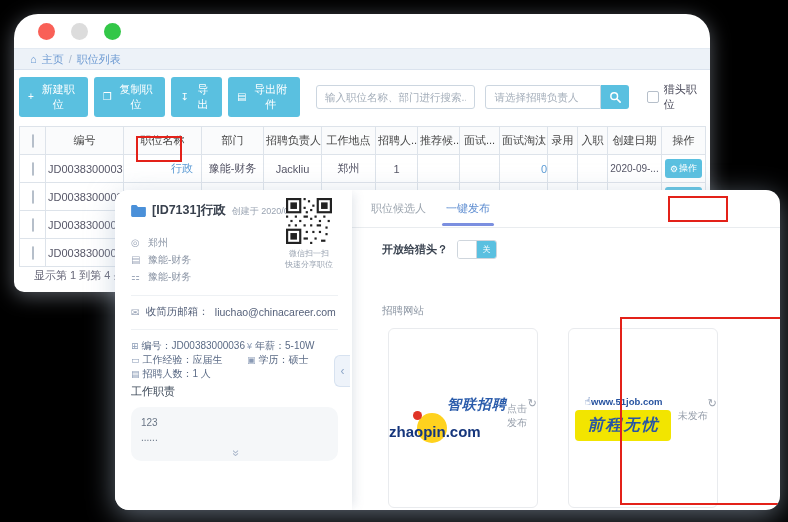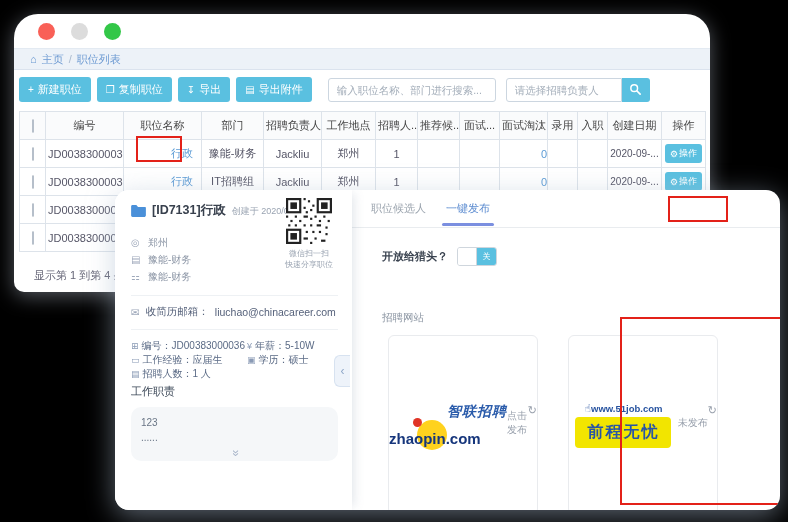--- a/index.html
+++ b/index.html
@@ -87,21 +87,21 @@
     display:flex; align-items:center; justify-content:center; color:#8fa7c8; font-size:12px; cursor:pointer; }
   
   .dm-right{ flex:1; position:relative; }
   .tabsbar{ height:38px; border-bottom:1px solid #e9ecef; display:flex; align-items:center;
     padding-left:17px; gap:16px; }
   .tab{ font-size:11px; color:#9aa3ad; cursor:pointer; position:relative; padding:11px 2px; }
   .tab.active{ color:#5b8bd0; }
   .tab .underline{ position:absolute; left:-2px; right:-2px; bottom:1px; height:3px;
     background:#7b8fe0; border-radius:2px; }
   .panel-body{ padding:12px 0 0 30px; }
-  .toggle-row{ display:flex; align-items:center; gap:9px;margin-top:7px; }
+  .toggle-row{ display:flex; align-items:center; gap:9px; }
   .toggle-label{ font-size:11px; font-weight:bold; color:#3a4350; }
   .switch{ width:40px; height:19px; border:1px solid #cfd6dd; border-radius:3px; display:flex;
     overflow:hidden; cursor:pointer; background:#fff; }
   .switch .knob{ width:19px; background:#fff; border-right:1px solid #cfd6dd; }
   .switch .state{ flex:1; background:#5ac0e0; color:#fff; font-size:8px; display:flex;
     align-items:center; justify-content:center; }
   .sites-title{ margin-top:45px; font-size:10.5px; color:#8b95a2; }
   .cards{ display:flex; gap:30px; margin-top:10px; margin-left:6px; }
   .site-card{ width:150px; height:180px; background:#fff; border:1px solid #e9ebee; border-radius:6px;
     display:flex; flex-direction:row; align-items:center; cursor:pointer; }
@@ -116,21 +116,21 @@
     background:#e03426; z-index:2; }
   .zp-cn{ position:absolute; right:0; top:0; font-size:14px; font-weight:bold; font-style:italic;
     color:#2b5cab; letter-spacing:1px; z-index:1; }
   .zp-en{ position:absolute; left:0; bottom:0; font-size:15px; font-weight:bold; color:#16367c;
     z-index:1; letter-spacing:0; }
   
   .jb-logo{ display:flex; flex-direction:column; align-items:center; }
   .jb-url{ font-size:9.5px; font-weight:bold; color:#2753a0; }
   .jb-url .ic{ font-size:11px; }
   .jb-box{ margin-top:2px; background:#f2e500; border-radius:4px; padding:5px 12px;
-    font-size:16px; font-weight:bold; color:#2855a4; letter-spacing:2px; }
+    font-size:16px; font-weight:bold; font-style:italic; color:#2855a4; letter-spacing:2px; }
   
   .anno-tab{ left:316px; top:6px; width:60px; height:26px; }
   .anno-card{ left:268px; top:127px; width:164px; height:188px; }
   .m-anno{ position:absolute; border:2px solid #e32119; z-index:5; pointer-events:none; }
 </style>
 </head>
 <body>
 
 <div class="main-window">
   <div class="titlebar">
@@ -165,20 +165,24 @@
     </button>
     <input class="tinput in1" placeholder="输入职位名称、部门进行搜索..." style="">
     <span class="owner-group">
       <input class="tinput in2" placeholder="请选择招聘负责人" style="">
       <button class="search-btn">
         <svg width="13" height="13" viewBox="0 0 14 14">
           <circle cx="5.6" cy="5.6" r="3.6" fill="none" stroke="#fff" stroke-width="1.6"></circle>
           <line x1="8.6" y1="8.6" x2="12" y2="12" stroke="#fff" stroke-width="1.8" stroke-linecap="round"></line>
         </svg>
       </button>
+    </span>
+    <span class="hh-check">
+      <span class="cb"></span>
+      <span>猎头职位</span>
     </span>
   </div>
 
   <table class="ptable">
     <colgroup>
       <col style="width:26px">
         <col style="width:78px">
         <col style="width:78px">
         <col style="width:62px">
       <col style="width:58px">

